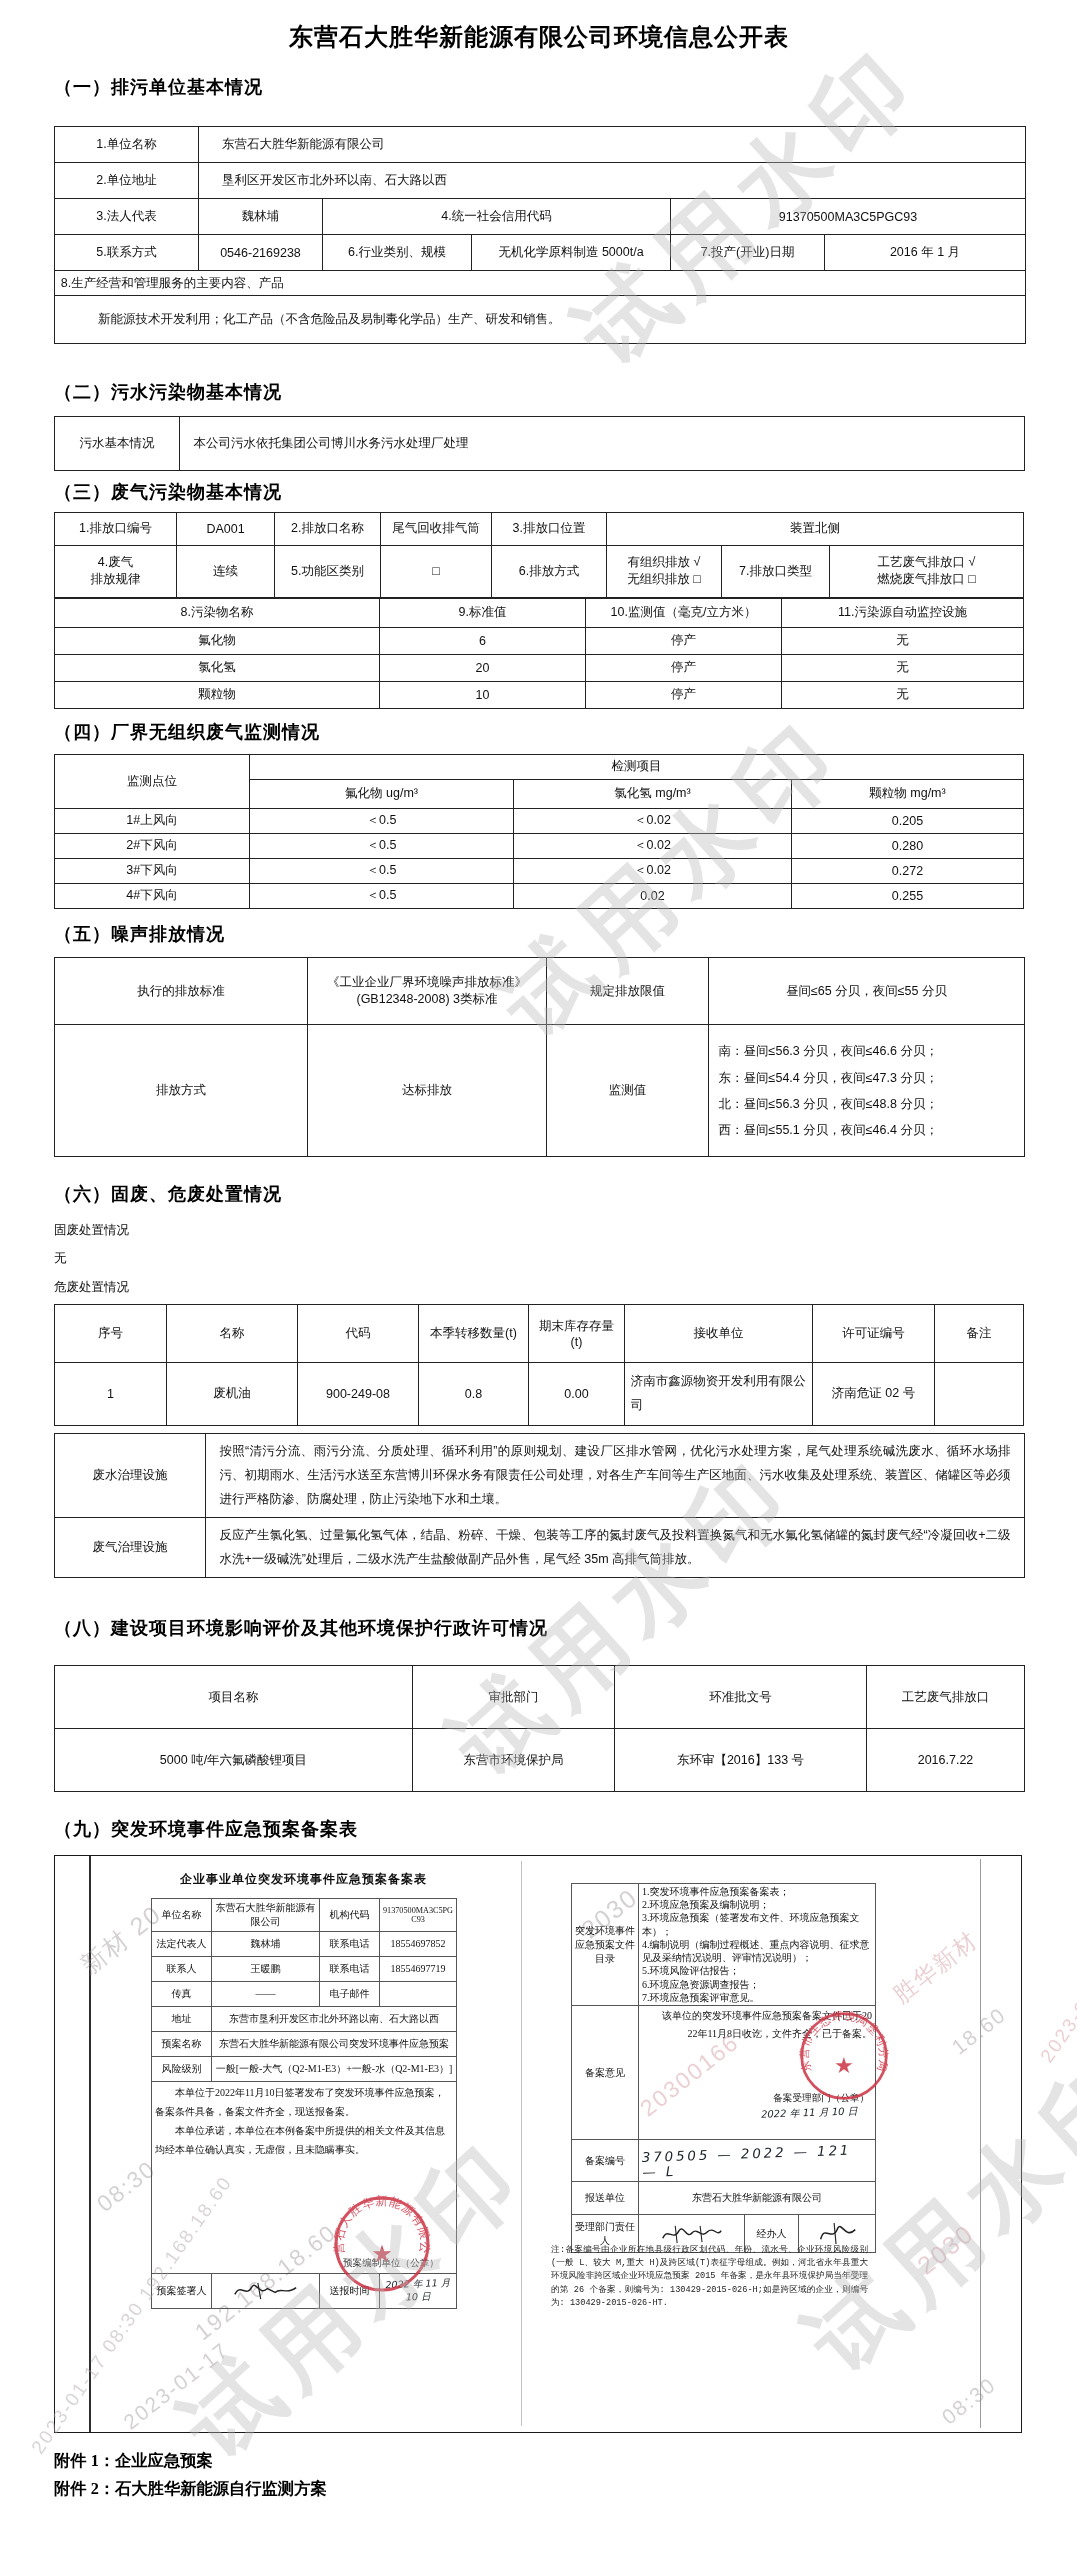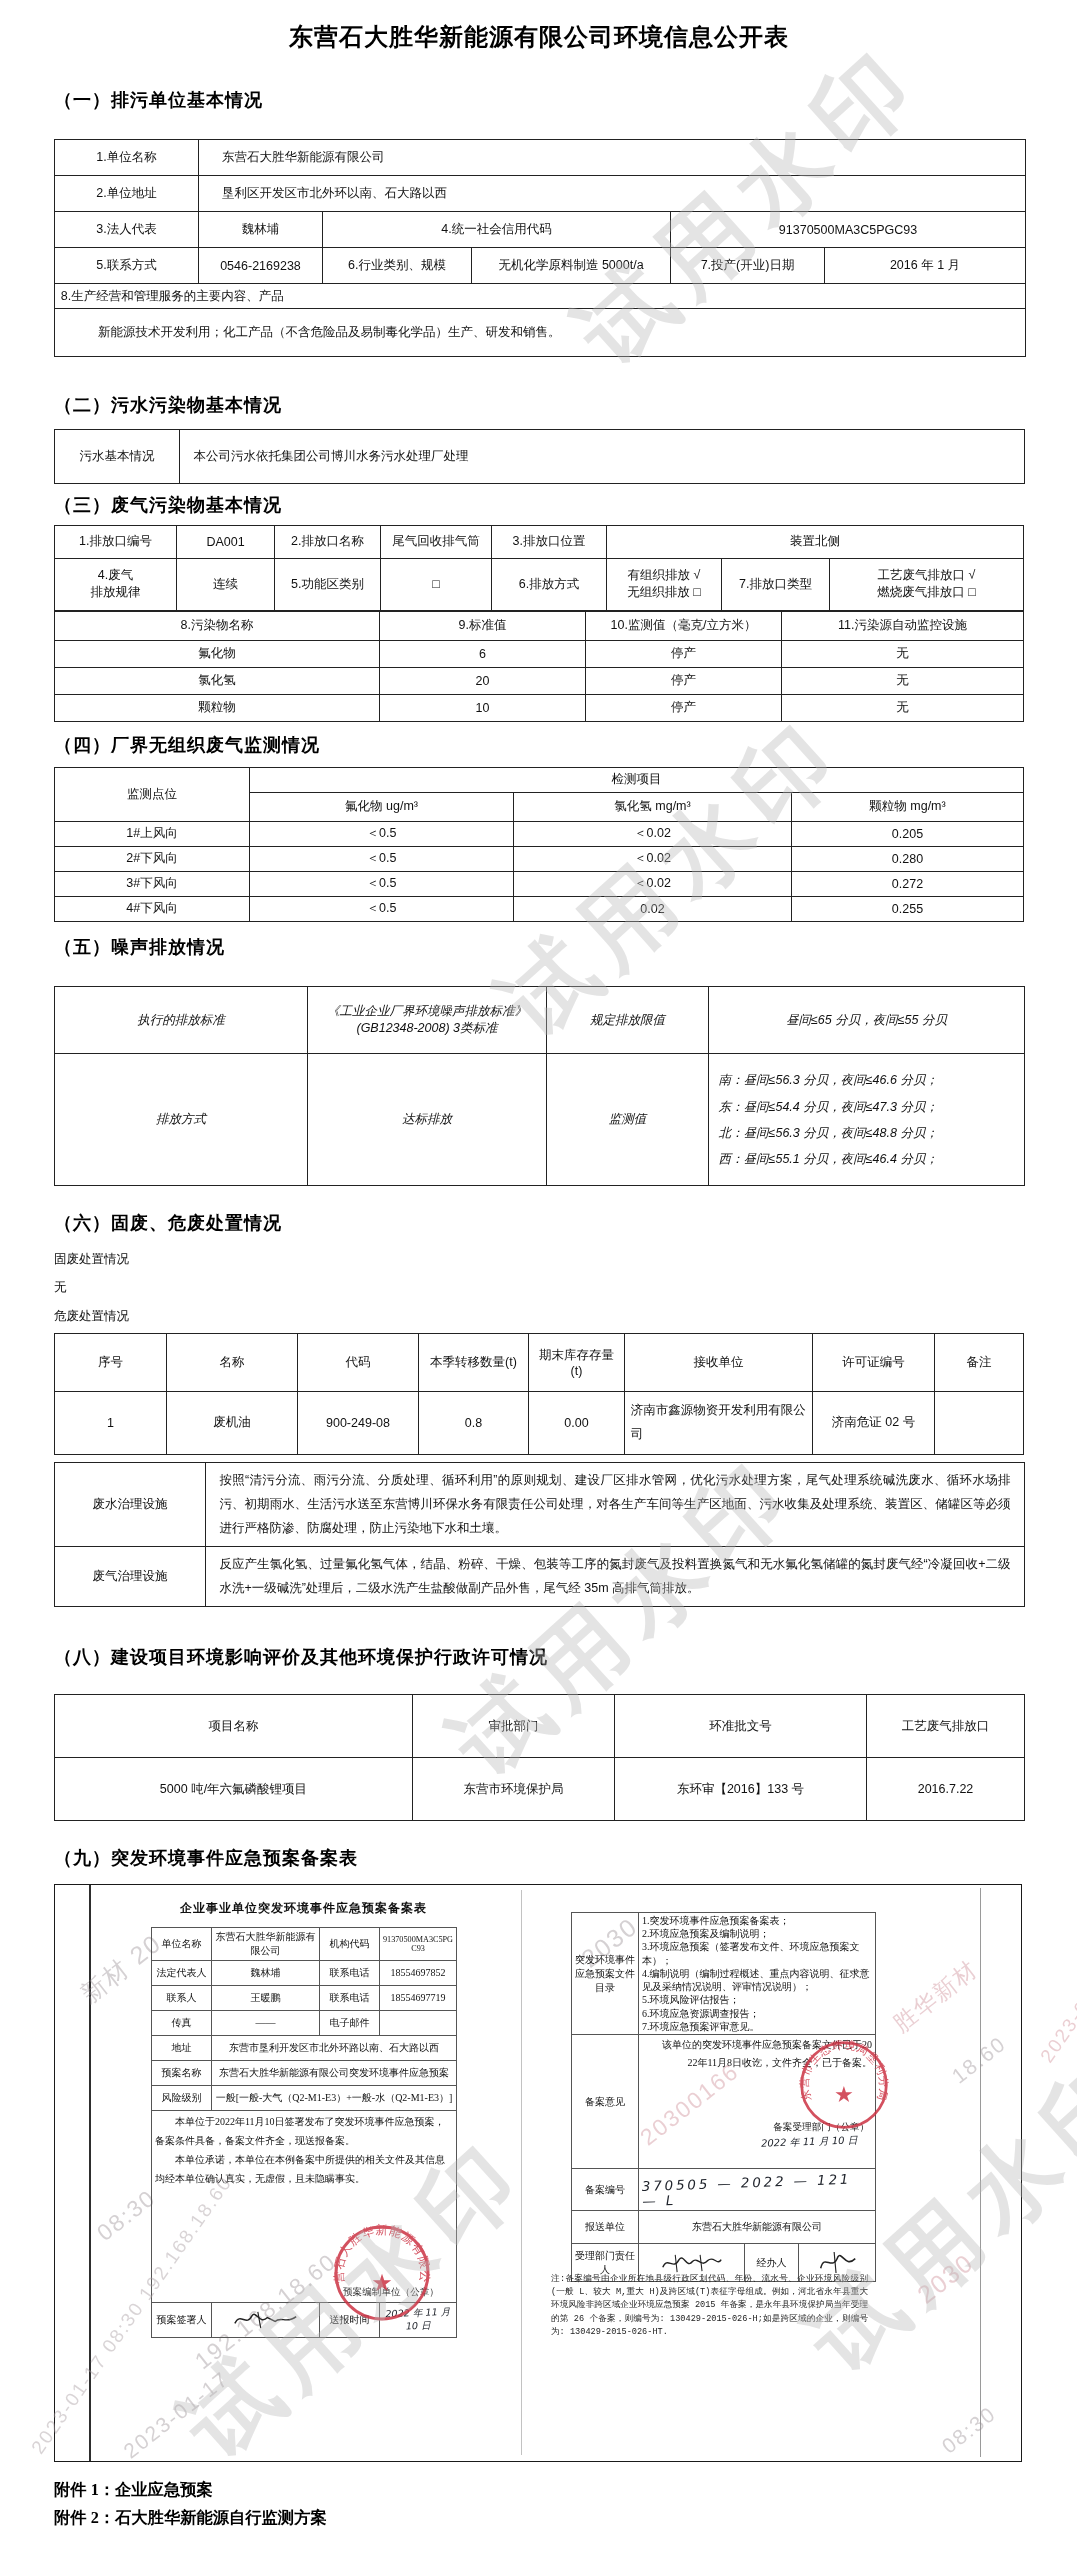--- a/index.html
+++ b/index.html
@@ -62,21 +62,21 @@
 <span class="wm" style="left:413px;top:1555px;">试用水印</span>
 <span class="wm" style="left:144px;top:2237px;">试用水印</span>
 <span class="wm" style="left:768px;top:2151px;">试用水印</span>
 <span class="edgewm" style="left:-35px;top:2304px;">2023-01-17 08:30 192.168.18.60</span>
 <span class="edgewm" style="left:1023px;top:2007px;color:rgba(205,135,145,.4);">2023-01-1</span>
 
 <div class="doc">
 
   <h1 class="title">东营石大胜华新能源有限公司环境信息公开表</h1>
 
-  <h2 class="sec" style="margin-top:35px;">（一）排污单位基本情况</h2>
+  <h2 class="sec" style="margin-top:22px;">（一）排污单位基本情况</h2>
   <table class="outer" style="margin-top:27px;">
     <colgroup>
         <col style="width:144px">
         <col style="width:124px">
         <col style="width:149px">
         <col style="width:199px">
         <col style="width:154px">
         <col style="width:201px">
       </colgroup>
     <tbody>
@@ -235,21 +235,21 @@
     <tr style="height:25px">
       <td>4#下风向</td>
       <td>＜0.5</td>
       <td>0.02</td>
       <td>0.255</td>
     </tr>
   </tbody>
     </table>
 
   <h2 class="sec" style="margin-top:13.4px;">（五）噪声排放情况</h2>
-  <table class="outer" style="margin-top:27px;font-style:italic;">
+  <table class="outer" style="margin-top:11px;">
     <colgroup>
         <col style="width:253px">
         <col style="width:239px">
         <col style="width:162px">
         <col style="width:316px">
       </colgroup>
     <tbody>
         <tr style="height:67px">
       <td>执行的排放标准</td>
       <td class="pre">《工业企业厂界环境噪声排放标准》

